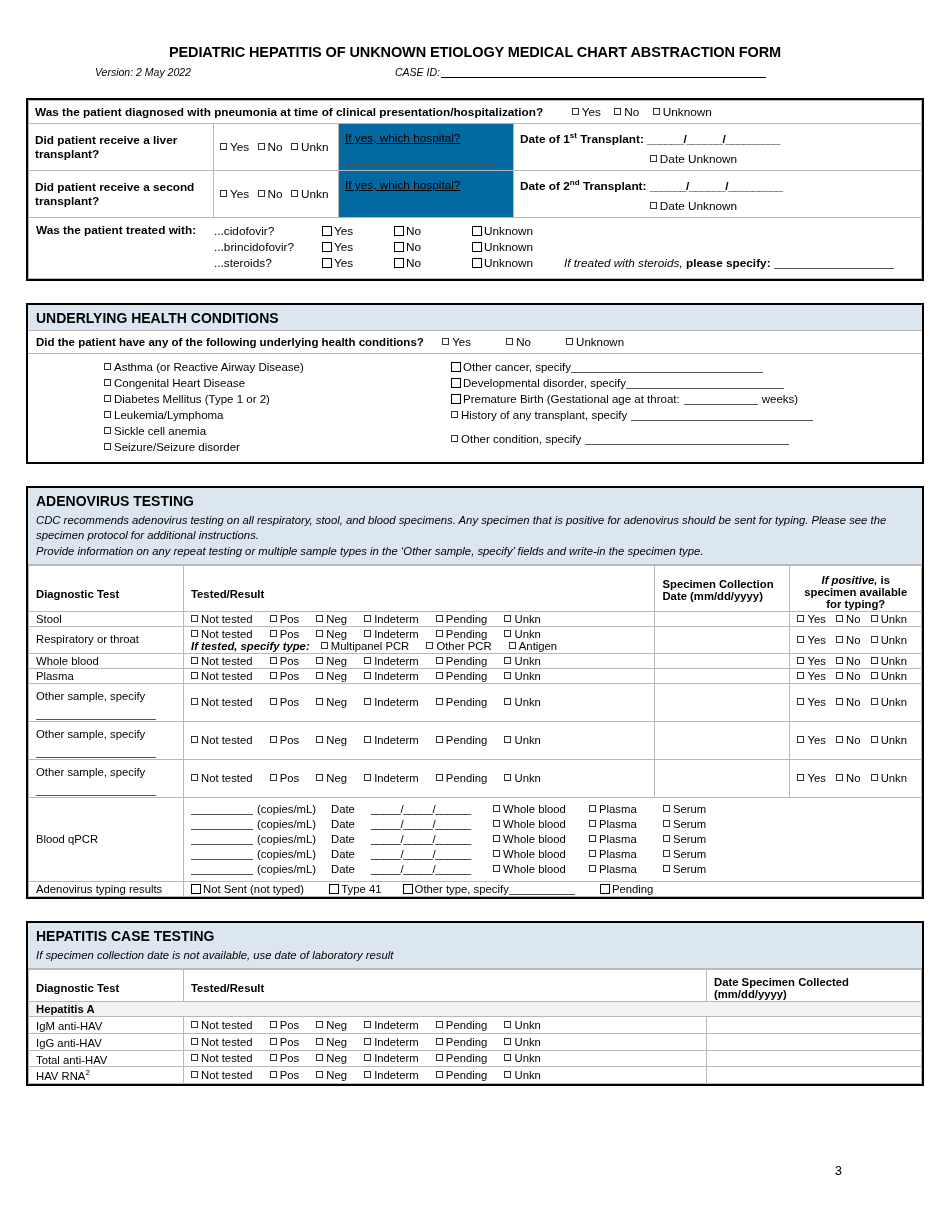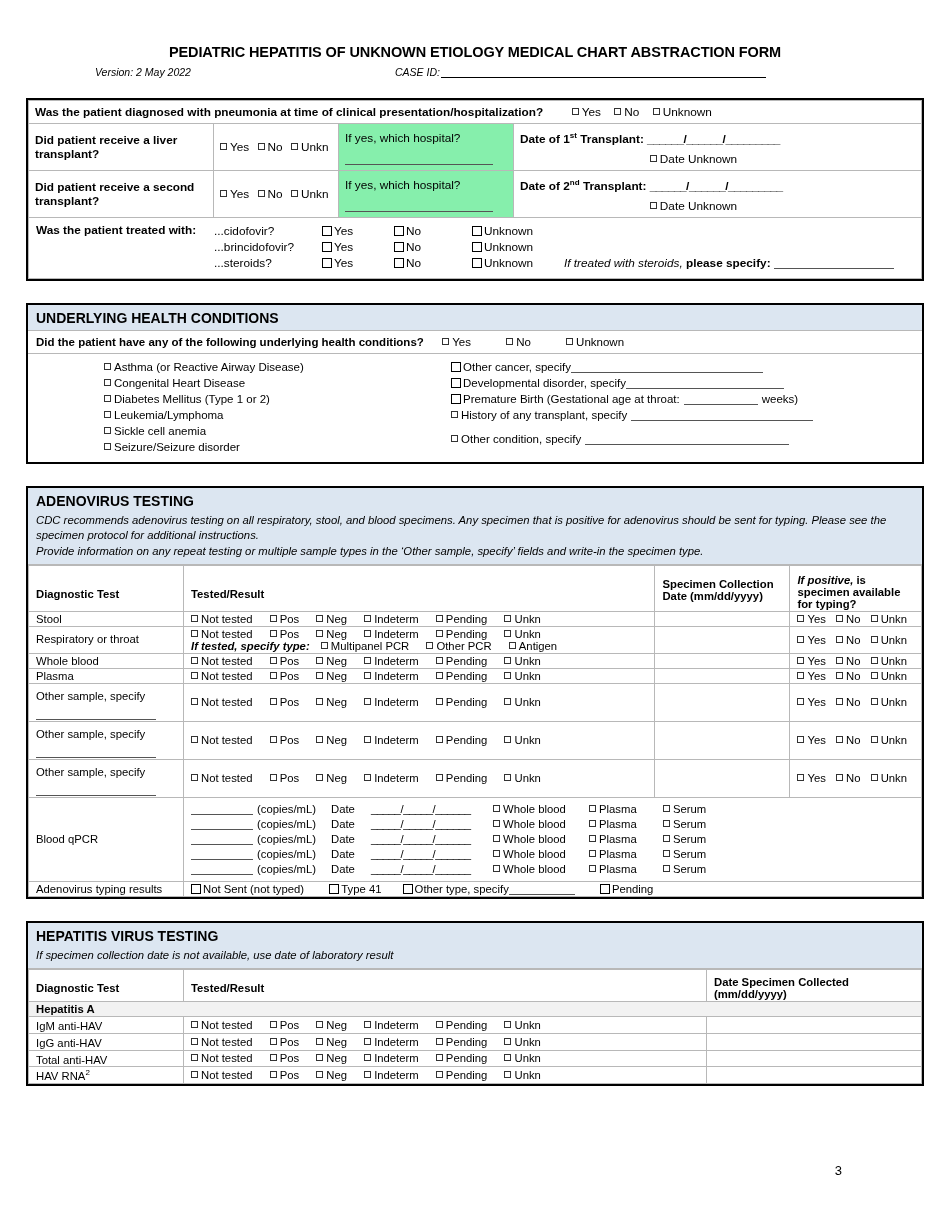--- a/index.html
+++ b/index.html
@@ -82,21 +82,21 @@
     vertical-align: -1px;
     background: #fff;
   }
   .opt { white-space: nowrap; margin-right: 10px; display: inline-block; }
 
   
   .ul { display: inline-block; border-bottom: 1px solid #555; vertical-align: -2px; }
 
   
   .sec1 td { font-size: 11.8px; }
-  .yellow { background: #86efac; }
+  .yellow { background: #0369a1; text-decoration: underline; }
   .q-row td { padding: 5px 7px; }
 
   
   .sec-head {
     background: #dce6f1;
     padding: 5px 8px 4px 8px;
     font-weight: bold;
     font-size: 14px;
     border-bottom: 1px solid #b8b8b8;
   }
@@ -124,21 +124,21 @@
   .uhc-left div { padding: 2px 0; }
   .uhc-right div { padding: 2px 0; white-space: nowrap; }
   .uhc-right .ul { }
 
   
   table.test { width: 100%; border-collapse: collapse; font-size: 11.3px; }
   table.test td { border: 1px solid #b8b8b8; padding: 1px 7px; vertical-align: middle; }
   table.test td.hd { font-weight: bold; vertical-align: top; padding-top: 6px; }
   .col-name { width: 155px; }
   .col-date { width: 135px; }
-  .col-typ { width: 131px; }
+  .col-typ { width: 131px; text-align: center; }
   .res-line { white-space: nowrap; }
   .res-line .opt { margin-right: 14px; }
   .yesnounk .opt { margin-right: 7px; }
 
   .grayrow { background: #f2f2f2; font-weight: bold; }
 
   .qpcr-line { white-space: nowrap; padding: 1.5px 0; }
   .qpcr-line .seg { display: inline-block; }
 
   .pageno {
@@ -480,21 +480,21 @@
           <span class="opt"><span class="cbx-lg"></span><span>Pending</span></span>
         </td>
       </tr>
     </tbody>
       </table>
   </div>
 
   <div class="gap-md"></div>
 
   <div class="block">
-    <div class="sec-head" style="border-bottom:none;">HEPATITIS VIRUS TESTING</div>
+    <div class="sec-head" style="border-bottom:none;">HEPATITIS CASE TESTING</div>
     <div class="sec-head-note">
       <div class="i">If specimen collection date is not available, use date of laboratory result</div>
     </div>
     <table class="test">
       <tbody>
           <tr>
         <td class="hd nb-l" style="width:155px; padding-top:12px;">Diagnostic Test</td>
         <td class="hd" style="padding-top:12px;">Tested/Result</td>
         <td class="hd nb-r" style="width:215px; padding-top:6px;">Date Specimen Collected (mm/dd/yyyy)</td>
       </tr>

